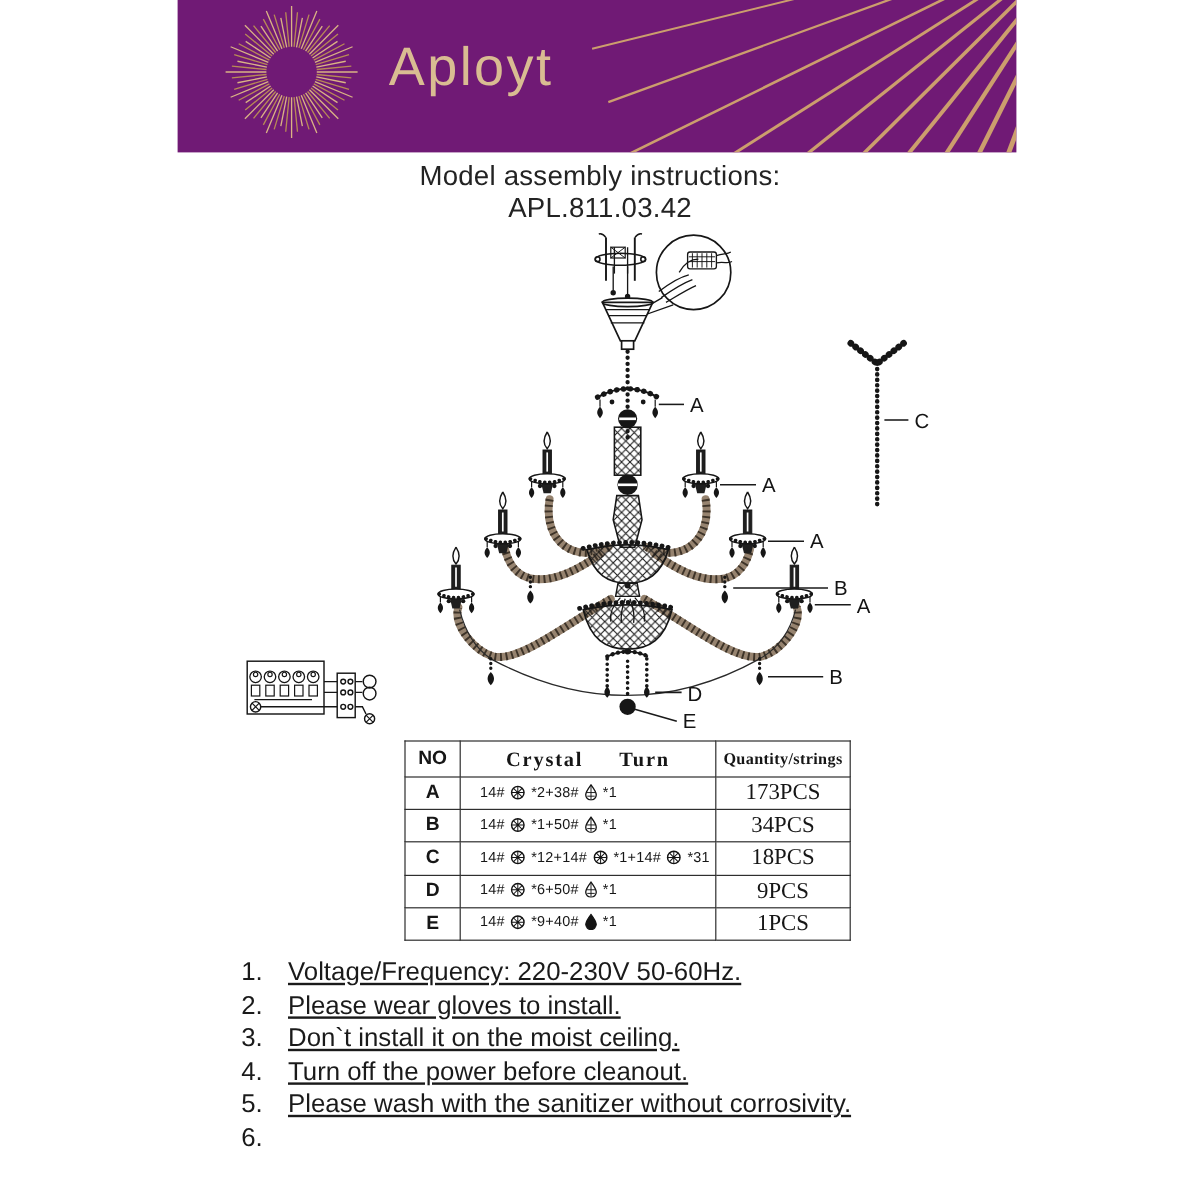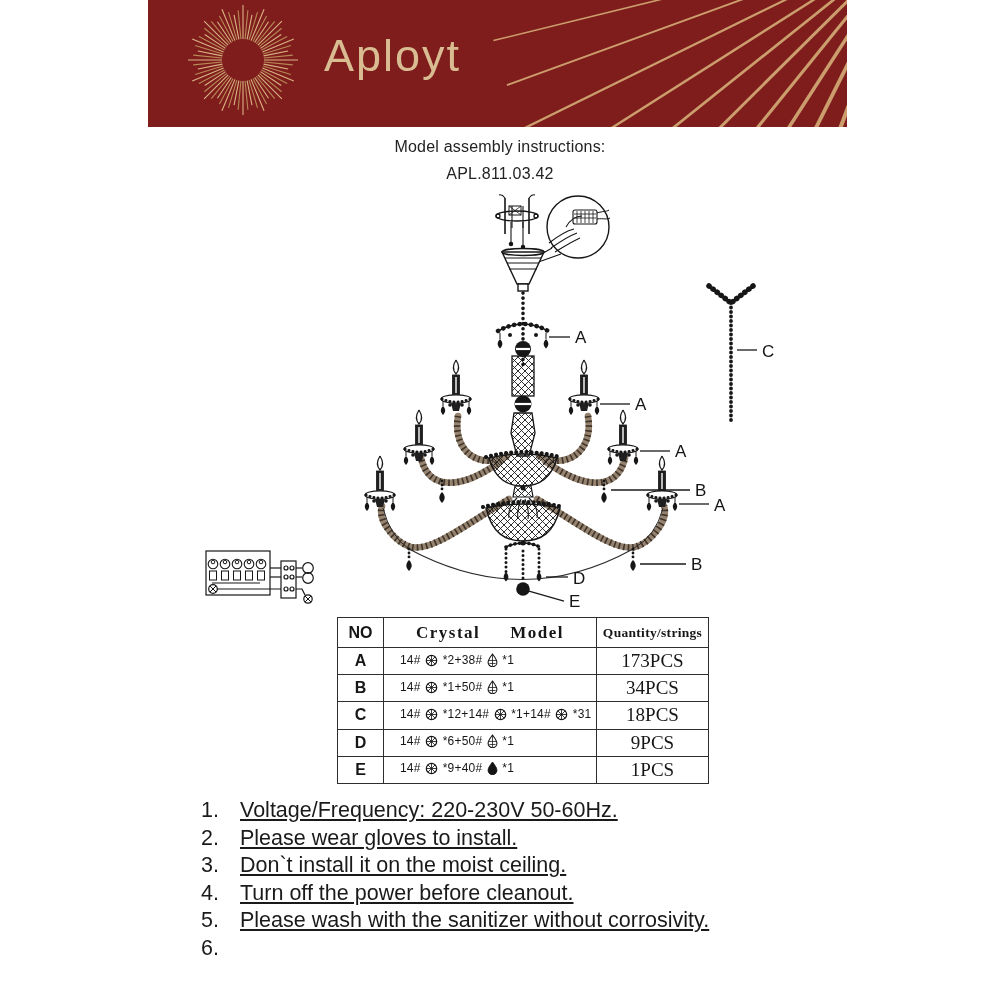--- a/index.html
+++ b/index.html
@@ -1,25 +1,25 @@
 <!DOCTYPE html>
 <html><head>
 <meta charset="utf-8">
 <style>
   html,body{margin:0;padding:0;background:#ffffff;}
   .page{position:relative;width:1000px;height:1000px;background:#fff;overflow:hidden;
         font-family:"Liberation Sans",sans-serif;}
   
-  .banner{position:absolute;left:148px;top:0;width:699px;height:127px;background:#7f1d1d;overflow:hidden;}
+  .banner{position:absolute;left:148px;top:0;width:699px;height:127px;background:#701a75;overflow:hidden;}
   .banner svg{position:absolute;left:0;top:0;}
   .brand{position:absolute;left:176px;top:33px;color:#d9bc92;font-size:45px;font-weight:400;
          letter-spacing:2px;line-height:1;}
   
   .titles{position:absolute;left:0;top:133px;width:1000px;text-align:center;color:#232323;}
-  .titles .t1,.titles .t2{font-size:16px;line-height:27px;letter-spacing:.2px;}
+  .titles .t1,.titles .t2{font-size:23px;line-height:27px;letter-spacing:.2px;}
   
   .diagram{position:absolute;left:150px;top:188px;width:700px;height:428px;}
   .diagram text{font-family:"Liberation Sans",sans-serif;font-size:17px;fill:#141414;font-weight:500;}
   
   .parts-table{position:absolute;left:337px;top:617px;width:368px;height:167px;border-collapse:collapse;
                table-layout:fixed;}
   .parts-table td,.parts-table th{border:1.5px solid #2e2e2e;padding:0;vertical-align:middle;color:#161616;}
   .col-no{width:45px;text-align:center;font-size:16px;font-weight:700;margin-top:48px;}
   .col-model{width:212px;}
   .col-qty{width:111px;text-align:center;}
@@ -408,21 +408,21 @@
     <text x="691" y="570">B</text>
     <text x="762" y="357">C</text>
     <text x="573" y="584">D</text>
     <text x="569" y="607">E</text>
   </svg>
 
   <table class="parts-table">
     <thead>
       <tr>
         <th class="col-no">NO</th>
-        <th class="col-model" style="text-align:center;"><span>Crystal</span><span class="gap"></span><span>Model</span></th>
+        <th class="col-model" style="text-align:center;"><span>Crystal</span><span class="gap"></span><span>Turn</span></th>
         <th class="col-qty">Quantity/strings</th>
       </tr>
     </thead>
     <tbody>
       <tr>
         <td class="col-no">A</td>
         <td class="col-model">14# <span class="ic"><svg width="13" height="13" viewBox="0 0 14 14">
                 <circle cx="7" cy="7" r="5.6" fill="none" stroke="#141414" stroke-width="1.3"></circle>
                 <path d="M7 1.4 V12.6 M1.4 7 H12.6 M3 3 L11 11 M11 3 L3 11" stroke="#141414" stroke-width="0.9" fill="none"></path>
               </svg></span> *2+38# <span class="ic"><svg width="11" height="14" viewBox="0 0 12 15">

